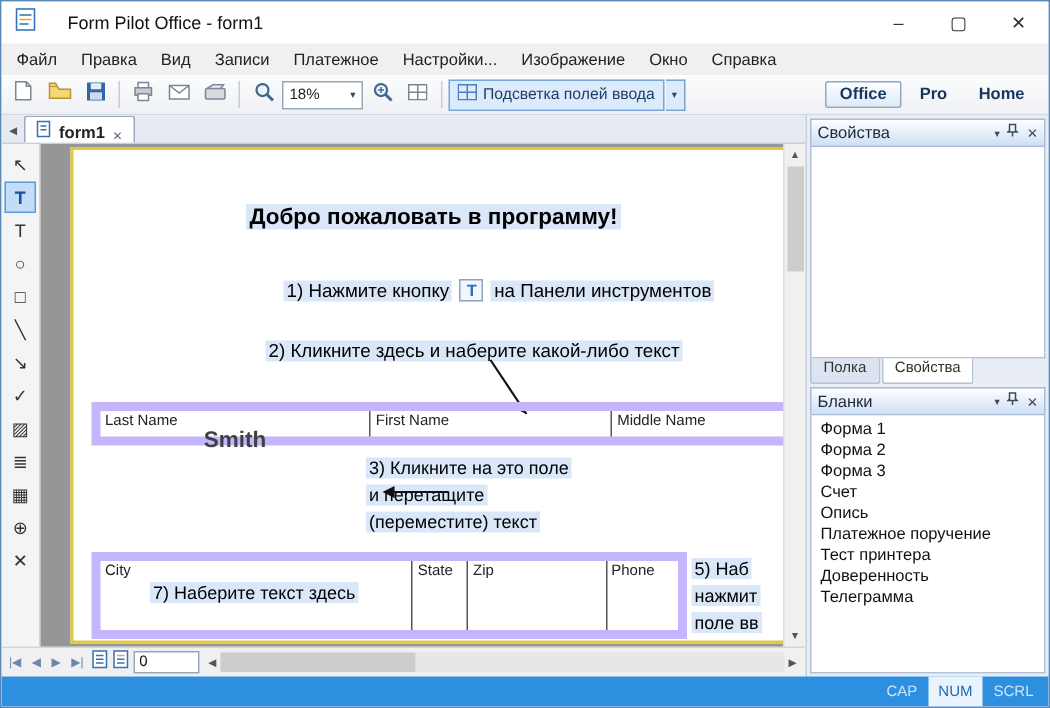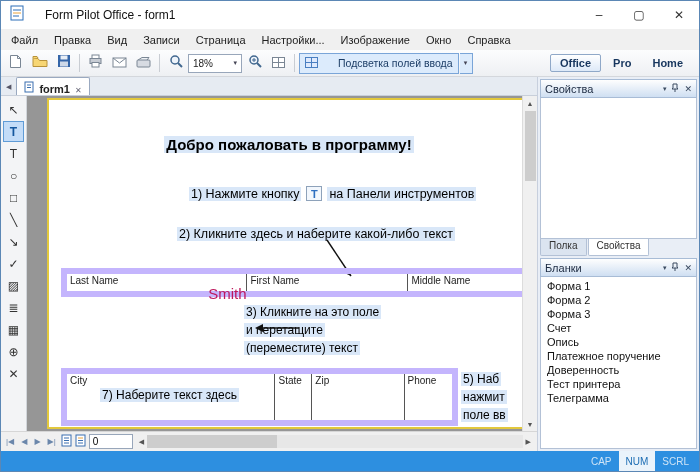--- a/index.html
+++ b/index.html
@@ -15,21 +15,21 @@
   
   .menubar{height:21px;background:#f0f0f0;display:flex;align-items:center;font-size:11px;flex:0 0 auto;padding-left:2px}
   .menu-item{padding:2px 8px;color:#222}
 
   
   .toolbar{height:27px;background:linear-gradient(#fcfdfe,#eef0f3);border-bottom:1px solid #d4d7dc;display:flex;align-items:center;padding:0 3px;gap:1px;flex:0 0 auto}
   .tbtn{width:23px;height:22px;display:flex;align-items:center;justify-content:center;border-radius:2px}
   .tsep{width:1px;height:18px;background:#c9cdd3;margin:0 3px}
   .zoom-box{width:54px;height:19px;border:1px solid #98a6ba;background:#fff;display:flex;align-items:center;justify-content:space-between;padding:0 4px;font-size:10px;color:#222}
   .caret{font-size:7px;color:#445}
-  .hl-btn{height:21px;display:flex;align-items:center;gap:20px;border:1px solid #7aa5d8;background:#dcebfc;padding:0 5px;font-size:10.5px;color:#1c3d66;white-space:nowrap}
+  .hl-btn{height:21px;display:flex;align-items:center;gap:4px;border:1px solid #7aa5d8;background:#dcebfc;padding:0 5px;font-size:10.5px;color:#1c3d66;white-space:nowrap}
   .hl-caret{width:13px;height:21px;border:1px solid #7aa5d8;border-left:none;background:#dcebfc;display:flex;align-items:center;justify-content:center}
   .modes{margin-left:auto;display:flex;align-items:center;gap:3px;padding-right:4px}
   .mode{font-size:11px;font-weight:bold;color:#17365e;padding:2px 9px}
   .mode.active{background:linear-gradient(#fff,#dde9f8);border:1px solid #8fa8c8;border-radius:2px}
 
   
   .main{flex:1;display:flex;min-height:0}
   .left-area{width:536px;display:flex;flex-direction:column;min-height:0;flex:0 0 auto}
   .tabbar{height:19px;background:#e6ebf2;display:flex;align-items:flex-end;padding-left:2px;gap:2px;border-bottom:1px solid #c8cfda;flex:0 0 auto}
   .tab-scroll{font-size:7px;color:#556;padding:0 3px 4px}
@@ -48,21 +48,21 @@
   .pg-title{top:36px;left:0;right:0;text-align:center;font-size:15px;font-weight:bold;color:#000}
   .pg-step1{top:86px;left:140px;font-size:12.5px;display:flex;align-items:center;gap:5px;color:#000}
   .t-icon{width:16px;height:15px;border:1px solid #8ea2ba;background:#f2f7fd;color:#2d6fc0;font-weight:bold;font-size:11px;display:flex;align-items:center;justify-content:center}
   .pg-step2{top:127px;left:128px;font-size:12.5px;color:#000}
   .pg-step3{top:203px;left:195px;width:200px;text-align:left;font-size:12px;line-height:18px;color:#000}
   .pg-step4{top:288px;left:28px;width:185px;text-align:center;font-size:12px;color:#000}
   .pg-step5{top:270px;left:412px;font-size:12px;line-height:18px;color:#000;white-space:nowrap}
   .ftable{position:absolute;display:flex;border:6px solid #c4b5fd}
   .fcell{border-right:1px solid #555;height:100%;position:relative}
   .flabel{font-size:10px;color:#222;padding:1px 3px}
-  .smith{text-align:right;font-size:15px;font-weight:normal;margin-top:-2px;color:#be185d}
+  .smith{text-align:center;font-size:15px;font-weight:bold;margin-top:-2px;color:#404040}
 
   .vscroll{width:15px;background:#f0f0f0;border-left:1px solid #dcdcdc;display:flex;flex-direction:column;align-items:center;flex:0 0 auto}
   .vs-btn{height:14px;font-size:7px;color:#555;display:flex;align-items:center}
   .vs-thumb{width:11px;height:70px;background:#cdcdcd;margin-top:1px}
   .vs-spacer{flex:1}
 
   .bottomnav{height:20px;background:#f0f0f0;border-top:1px solid #d6d6d6;display:flex;align-items:center;gap:3px;padding:0 3px;flex:0 0 auto}
   .nav-btn{font-size:8px;color:#6b87ab;padding:0 2px}
   .rec-input{width:44px;height:15px;border:1px solid #98a6ba;font-size:10px;padding:0 3px;font-family:"Liberation Sans",sans-serif}
   .hscroll{flex:1;display:flex;align-items:center;height:15px}
@@ -110,21 +110,21 @@
       <div class="winbtn">▢</div>
       <div class="winbtn">✕</div>
     </div>
   </div>
 
   <div class="menubar">
     <span class="menu-item">Файл</span>
     <span class="menu-item">Правка</span>
     <span class="menu-item">Вид</span>
     <span class="menu-item">Записи</span>
-    <span class="menu-item">Страница</span>
+    <span class="menu-item">Платежное</span>
     <span class="menu-item">Настройки...</span>
     <span class="menu-item">Изображение</span>
     <span class="menu-item">Окно</span>
     <span class="menu-item">Справка</span>
   </div>
 
   <div class="toolbar">
     <div class="tbtn">
         <span><svg width="13" height="15">
             <path d="M1.5 1.5h7l3 3v9h-10z" fill="#fff" stroke="#7a8694"></path>
@@ -378,22 +378,22 @@
           <span class="dock-close">✕</span>
         </span>
       </div>
       <div class="blanks-list">
         <div class="blank-item">Форма 1</div>
         <div class="blank-item">Форма 2</div>
         <div class="blank-item">Форма 3</div>
         <div class="blank-item">Счет</div>
         <div class="blank-item">Опись</div>
         <div class="blank-item">Платежное поручение</div>
+        <div class="blank-item">Тест принтера</div>
         <div class="blank-item">Доверенность</div>
-        <div class="blank-item">Тест принтера</div>
         <div class="blank-item">Телеграмма</div>
       </div>
     </div>
   </div>
 
   <div class="statusbar">
     <div class="status-right">
       <span class="sind dim">CAP</span>
       <span class="sind lit">NUM</span>
       <span class="sind dim">SCRL</span>

